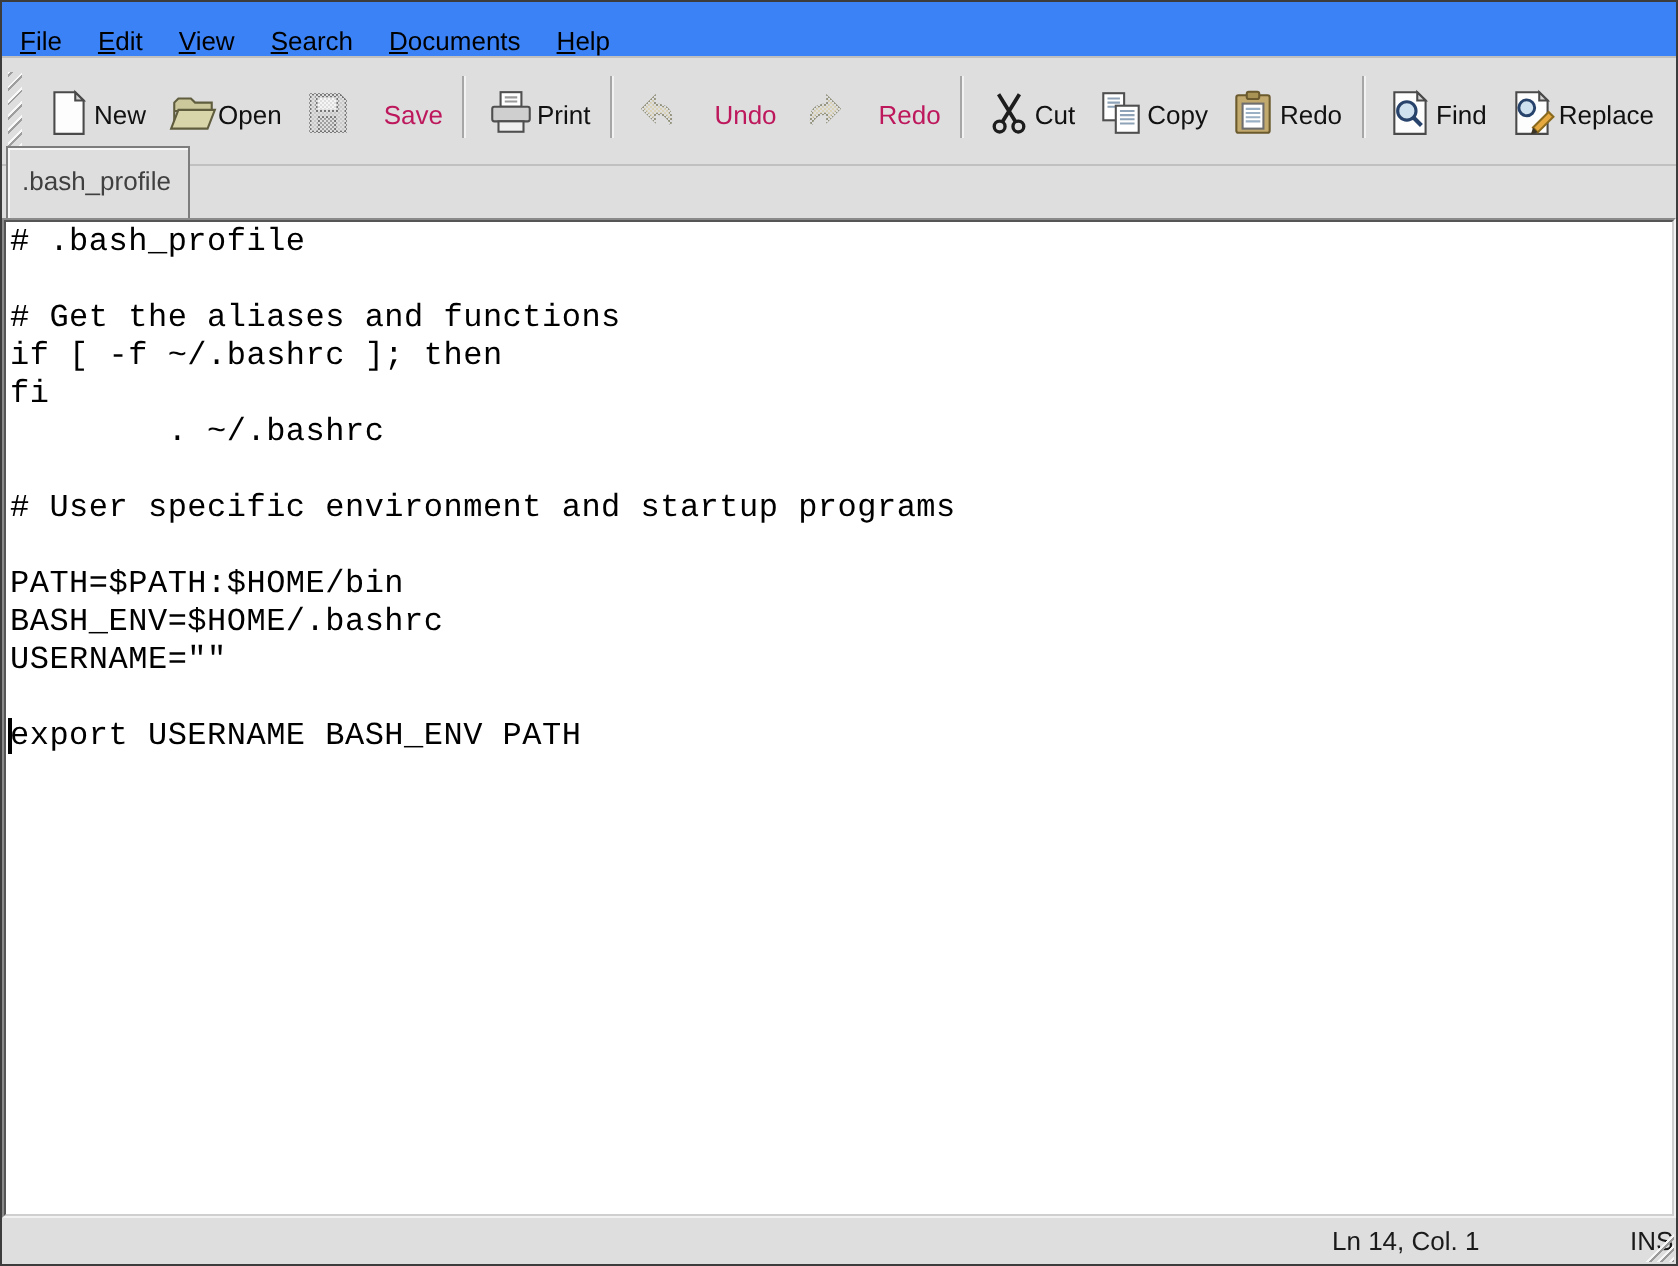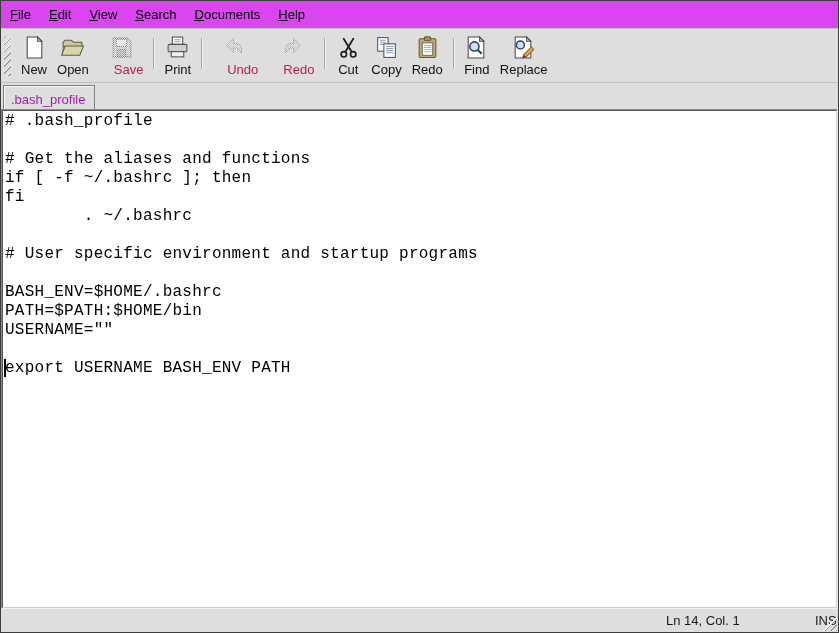--- a/index.html
+++ b/index.html
@@ -11,22 +11,22 @@
     border: 1px solid #3c3c3c;
     background: #dedede;
     display: flex; flex-direction: column;
     position: relative;
     overflow: hidden;
   }
 
   
   .menubar {
     height: 28px; flex: 0 0 28px;
-    display: flex; align-items: center;
-    background: #d946ef;
+    display: flex; align-items: flex-end;
+    background: #3b82f6;
     border-bottom: 1px solid #c0c0c0;
   }
   .menu-item {
     display: flex; align-items: center;
     padding: 0 9px;
     font-size: 13px; color: #000;
     cursor: default;
   }
   .menu-item .mn { text-decoration: underline; }
 
@@ -37,21 +37,21 @@
     background: #dedede;
     border-bottom: 1px solid #c0c0c0;
     padding: 2px 0 1px 2px;
   }
   .handle {
     width: 7px; margin: 5px 5px 5px 1px;
     background: repeating-linear-gradient(135deg,
       #f8f8f8 0px, #f8f8f8 1px, #9e9e9e 1px, #9e9e9e 2px, #dedede 2px, #dedede 5px);
   }
   .tbtn {
-    display: flex; flex-direction: column; align-items: center; justify-content: flex-start;
+    display: flex; align-items: center; justify-content: flex-start;
     padding: 3px 5px 2px 5px; min-width: 34px;
   }
   .tbtn .icon { width: 26px; height: 27px; display: flex; align-items: center; justify-content: center; }
   .tbtn .icon svg { width: 25px; height: 25px; }
   .tbtn .tlabel { font-size: 13px; color: #111; margin-top: 1px; white-space: nowrap; }
   .tbtn.disabled .tlabel { color: #be185d; margin-left: 15px; }
   .tbtn.disabled .icon {
     opacity: .85;
     -webkit-mask-image: repeating-conic-gradient(#000 0% 25%, rgba(0,0,0,0) 0% 50%);
     -webkit-mask-size: 2px 2px;
@@ -66,24 +66,24 @@
   }
 
   
   .tabstrip {
     height: 26px; flex: 0 0 26px;
     display: flex; align-items: flex-end;
     background: #dedede;
     padding-left: 2px;
   }
   .tab {
-    height: 24px;
-    display: flex; align-items: flex-end;
+    height: 36px;
+    display: flex; align-items: center;
     padding: 0 9px 2px 7px;
-    font-size: 13px; color: #a21caf;
+    font-size: 13px; color: #404040;
     background: #dedede;
     border: 1px solid #7d7d7d;
     border-bottom: none;
     box-shadow: inset 1px 1px 0 #f7f7f7;
   }
 
   
   .editor-frame {
     flex: 1 1 auto;
     border: 1px solid;
@@ -304,22 +304,22 @@
     <div class="editor">
       <div class="code-line"># .bash_profile</div>
       <div class="code-line"></div>
       <div class="code-line"># Get the aliases and functions</div>
       <div class="code-line">if [ -f ~/.bashrc ]; then</div>
       <div class="code-line">fi</div>
       <div class="code-line">        . ~/.bashrc</div>
       <div class="code-line"></div>
       <div class="code-line"># User specific environment and startup programs</div>
       <div class="code-line"></div>
+      <div class="code-line">PATH=$PATH:$HOME/bin</div>
       <div class="code-line">BASH_ENV=$HOME/.bashrc</div>
-      <div class="code-line">PATH=$PATH:$HOME/bin</div>
       <div class="code-line">USERNAME=""</div>
       <div class="code-line"></div>
       <div class="code-line">export USERNAME BASH_ENV PATH</div>
       <div class="caret"></div>
     </div>
   </div>
 
   <div class="statusbar">
     <span class="sb-pos">Ln 14, Col. 1</span>
     <span class="sb-mode">INS</span>

